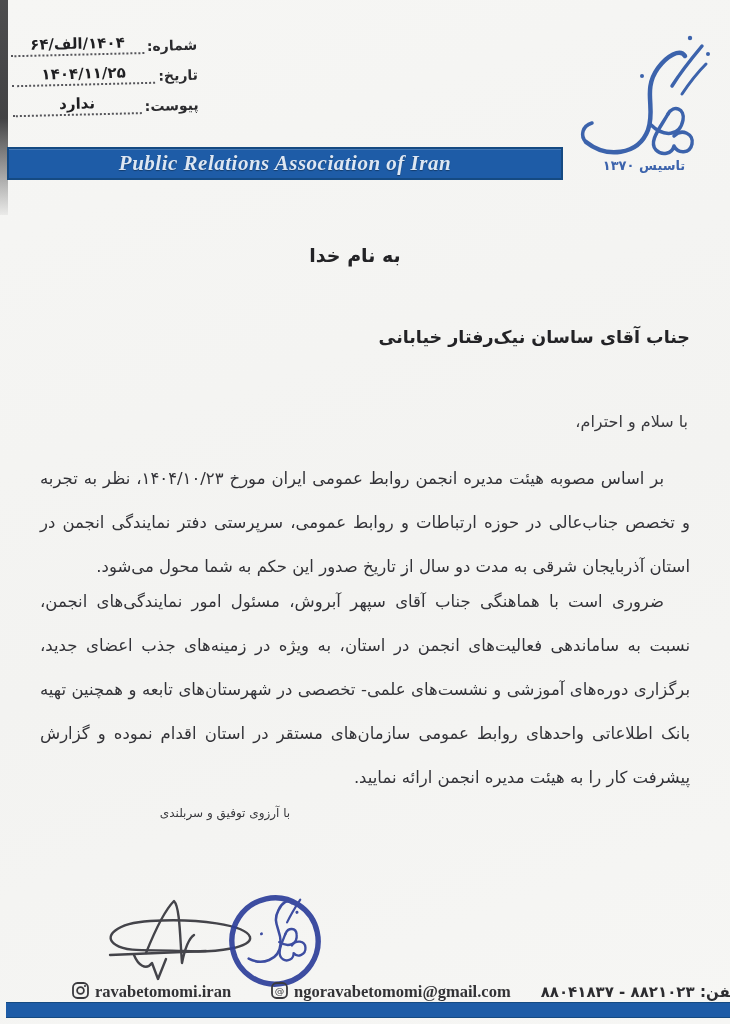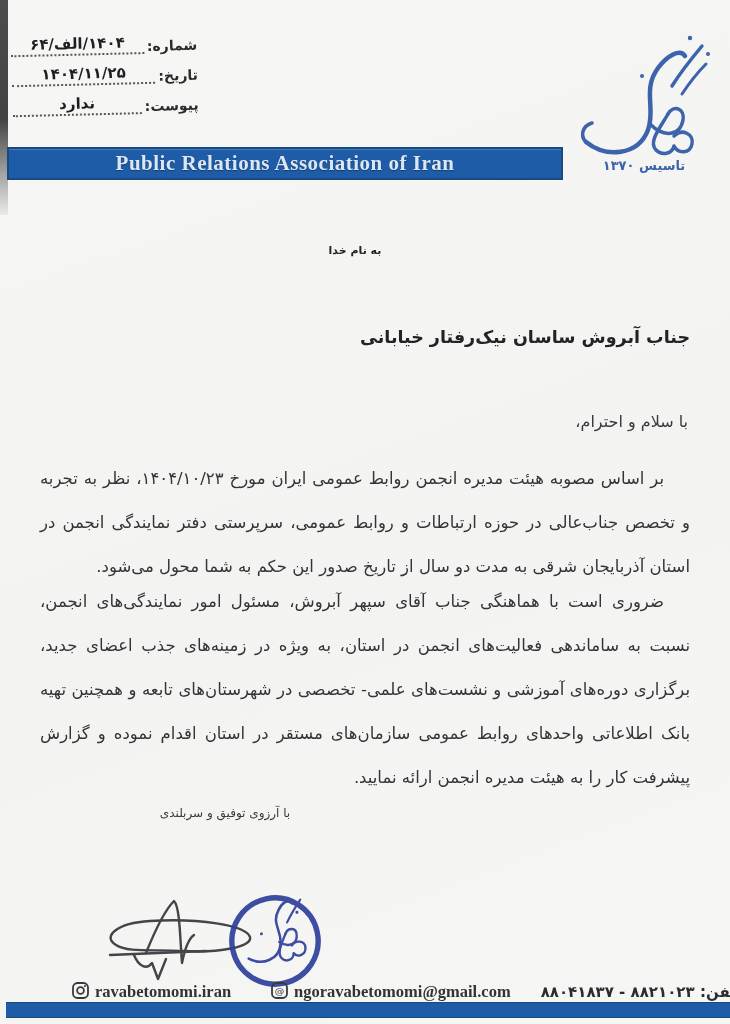--- a/index.html
+++ b/index.html
@@ -35,27 +35,27 @@
   }
   
   .banner{
     position:absolute;left:7px;top:147px;width:552px;height:29px;
     background:#1e5ca7;border:2px solid #154a82;
     box-shadow:inset 0 1px 0 rgba(255,255,255,.18);
     display:flex;align-items:center;justify-content:center;
   }
   .banner-title{
     font-family:"Liberation Serif","DejaVu Serif",serif;
-    font-weight:700;font-size:21px;letter-spacing:.5px;
+    font-style:italic;font-weight:700;font-size:21px;letter-spacing:.5px;
     color:#dde7f3;text-shadow:0 1px 1px rgba(0,0,0,.35);white-space:nowrap;
   }
   
   .bismillah{
     position:absolute;left:0;right:20px;top:244px;text-align:center;
-    direction:rtl;font-size:11px;font-weight:700;color:#232326;
+    direction:rtl;font-size:19px;font-weight:700;color:#232326;
   }
   .addressee{
     position:absolute;right:40px;top:327px;direction:rtl;
     font-size:17.5px;font-weight:700;color:#232326;
   }
   .salutation{
     position:absolute;right:42px;top:412px;direction:rtl;
     font-size:16px;font-weight:500;color:#3a3a3e;
   }
   .para{
@@ -135,21 +135,21 @@
     </svg>
     <div class="logo-caption">تاسیس ۱۳۷۰</div>
   </div>
 
   <div class="banner">
     <span class="banner-title">Public Relations Association of Iran</span>
   </div>
 
   <div class="bismillah">به نام خدا</div>
 
-  <div class="addressee">جناب آبروش ساسان نیک‌رفتار خیابانی</div>
+  <div class="addressee">جناب آقای ساسان نیک‌رفتار خیابانی</div>
 
   <div class="salutation">با سلام و احترام،</div>
 
   <p class="para para-1">بر اساس مصوبه هیئت مدیره انجمن روابط عمومی ایران مورخ ۱۴۰۴/۱۰/۲۳، نظر به تجربه و تخصص جناب‌عالی در حوزه ارتباطات و روابط عمومی، سرپرستی دفتر نمایندگی انجمن در استان آذربایجان شرقی به مدت دو سال از تاریخ صدور این حکم به شما محول می‌شود.</p>
 
   <p class="para para-2">ضروری است با هماهنگی جناب آقای سپهر آبروش، مسئول امور نمایندگی‌های انجمن، نسبت به ساماندهی فعالیت‌های انجمن در استان، به ویژه در زمینه‌های جذب اعضای جدید، برگزاری دوره‌های آموزشی و نشست‌های علمی- تخصصی در شهرستان‌های تابعه و همچنین تهیه بانک اطلاعاتی واحدهای روابط عمومی سازمان‌های مستقر در استان اقدام نموده و گزارش پیشرفت کار را به هیئت مدیره انجمن ارائه نمایید.</p>
 
   <div class="closing">
     <div class="closing-wish">با آرزوی توفیق و سربلندی</div>
   </div>

